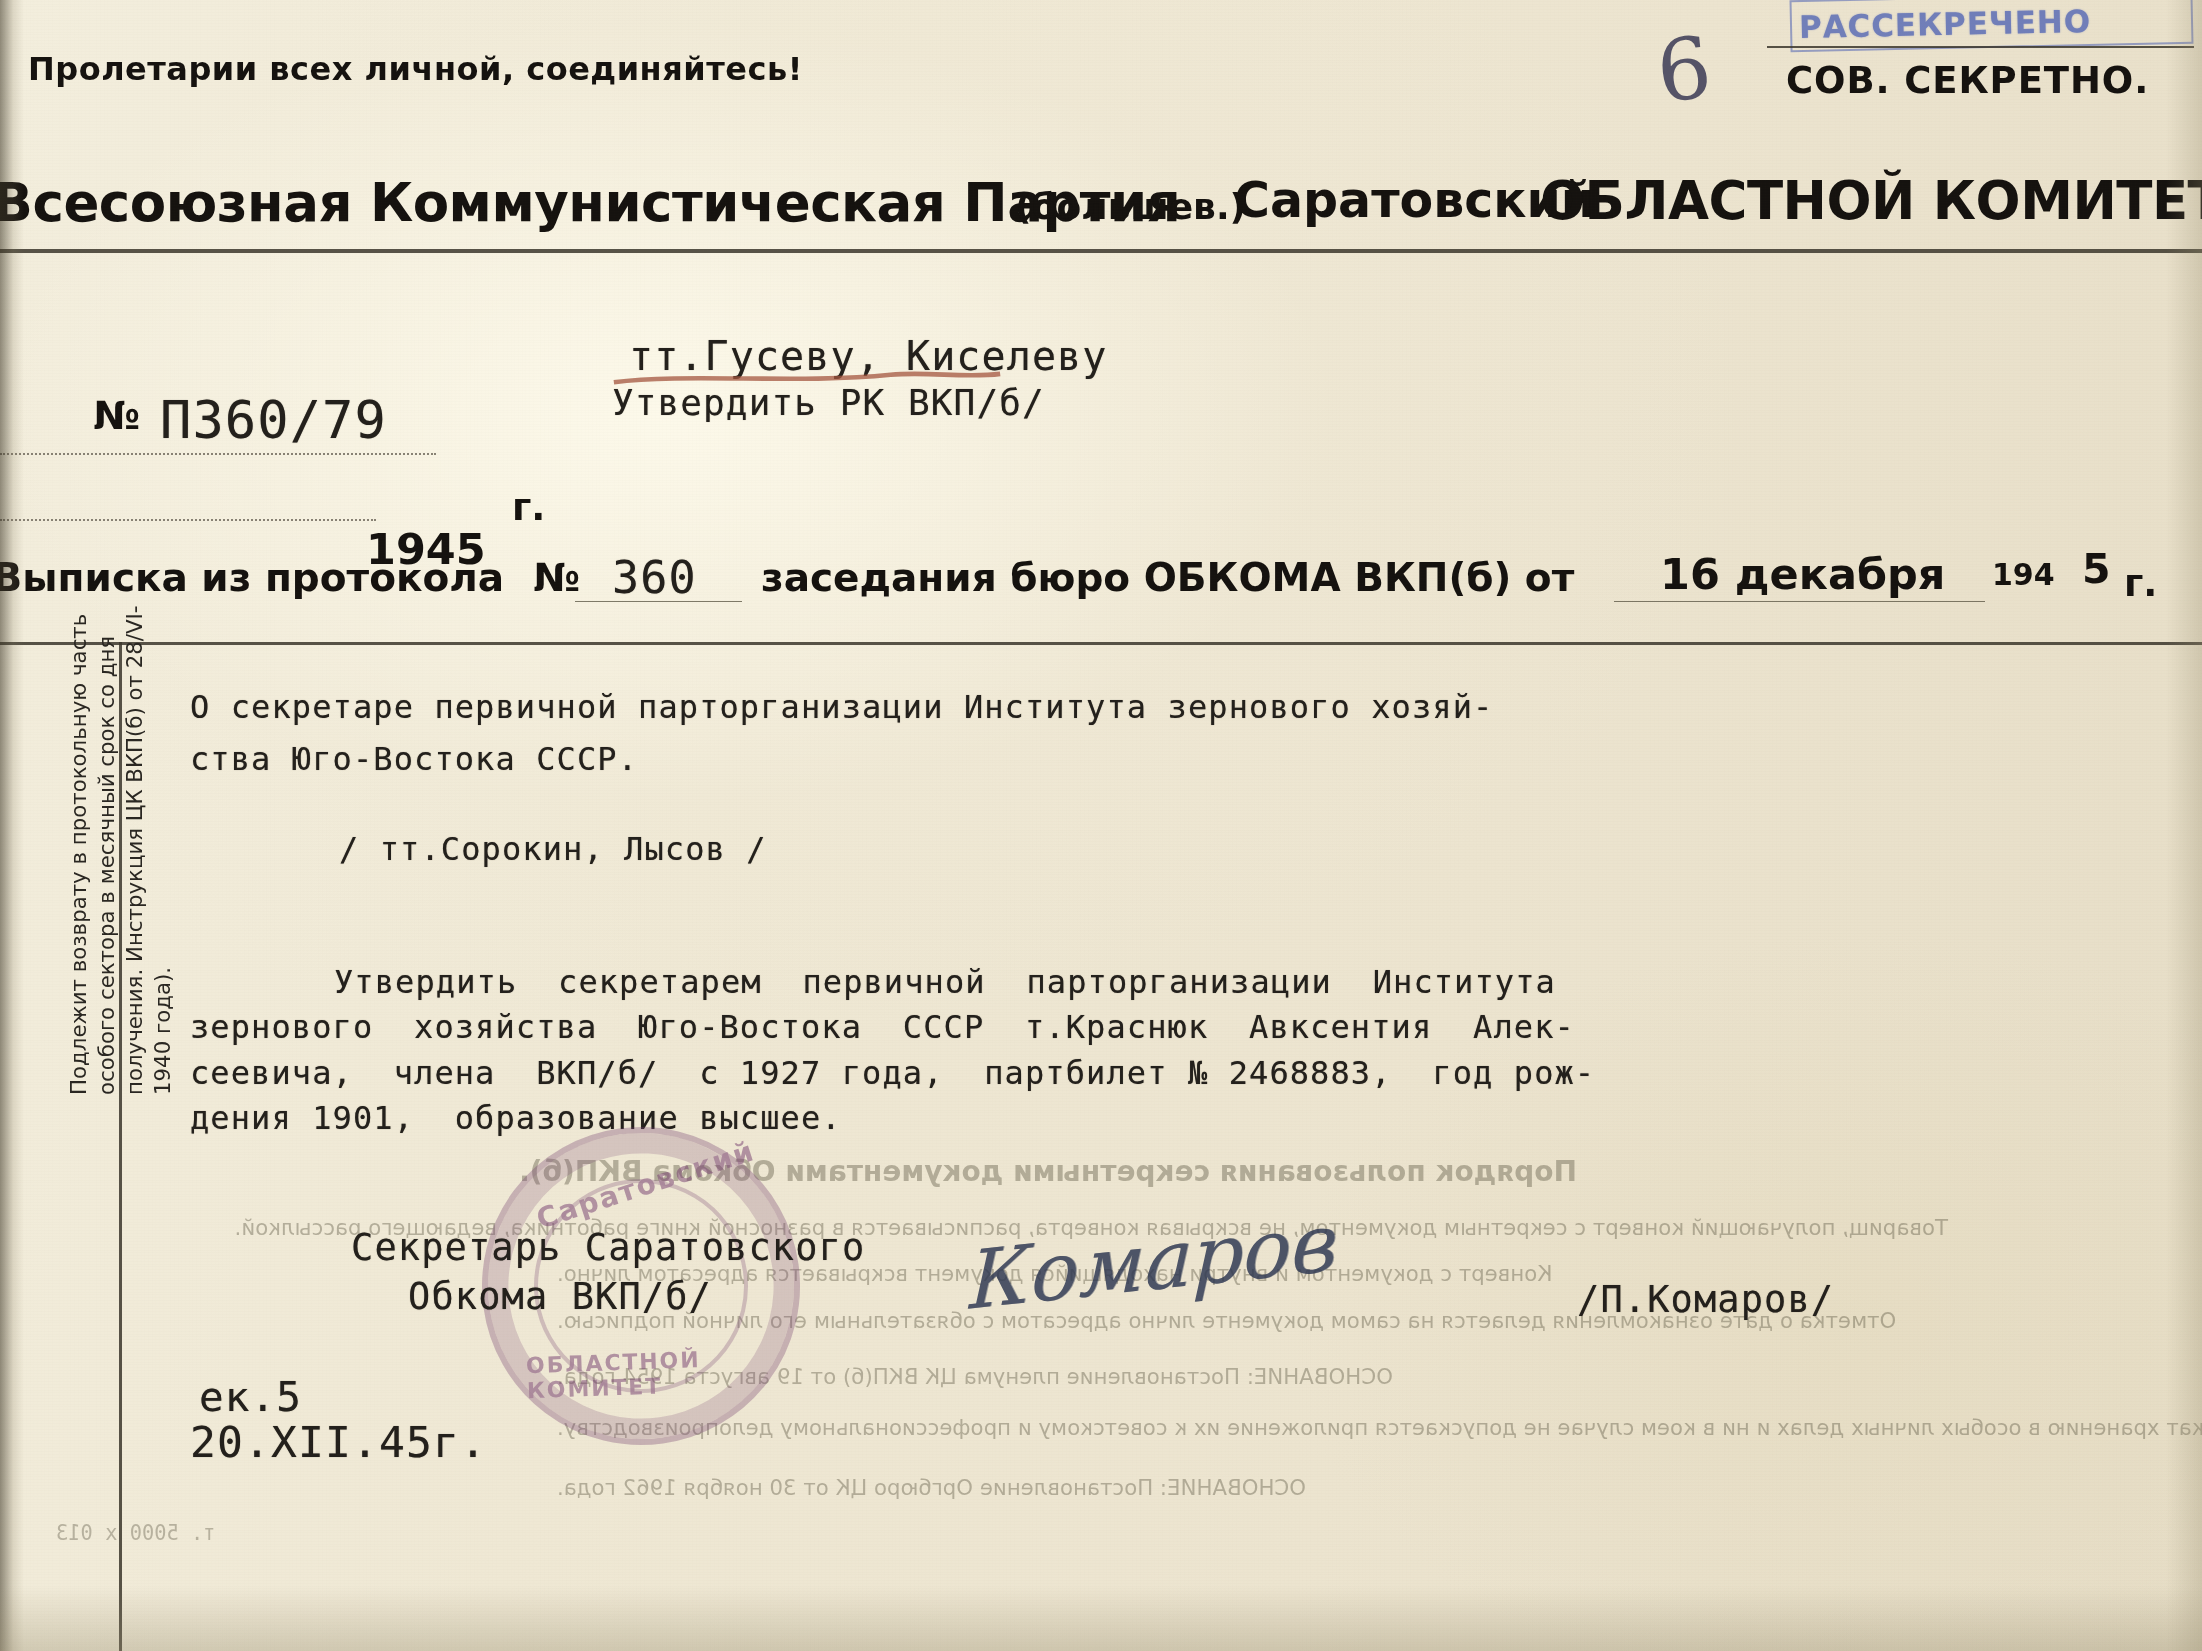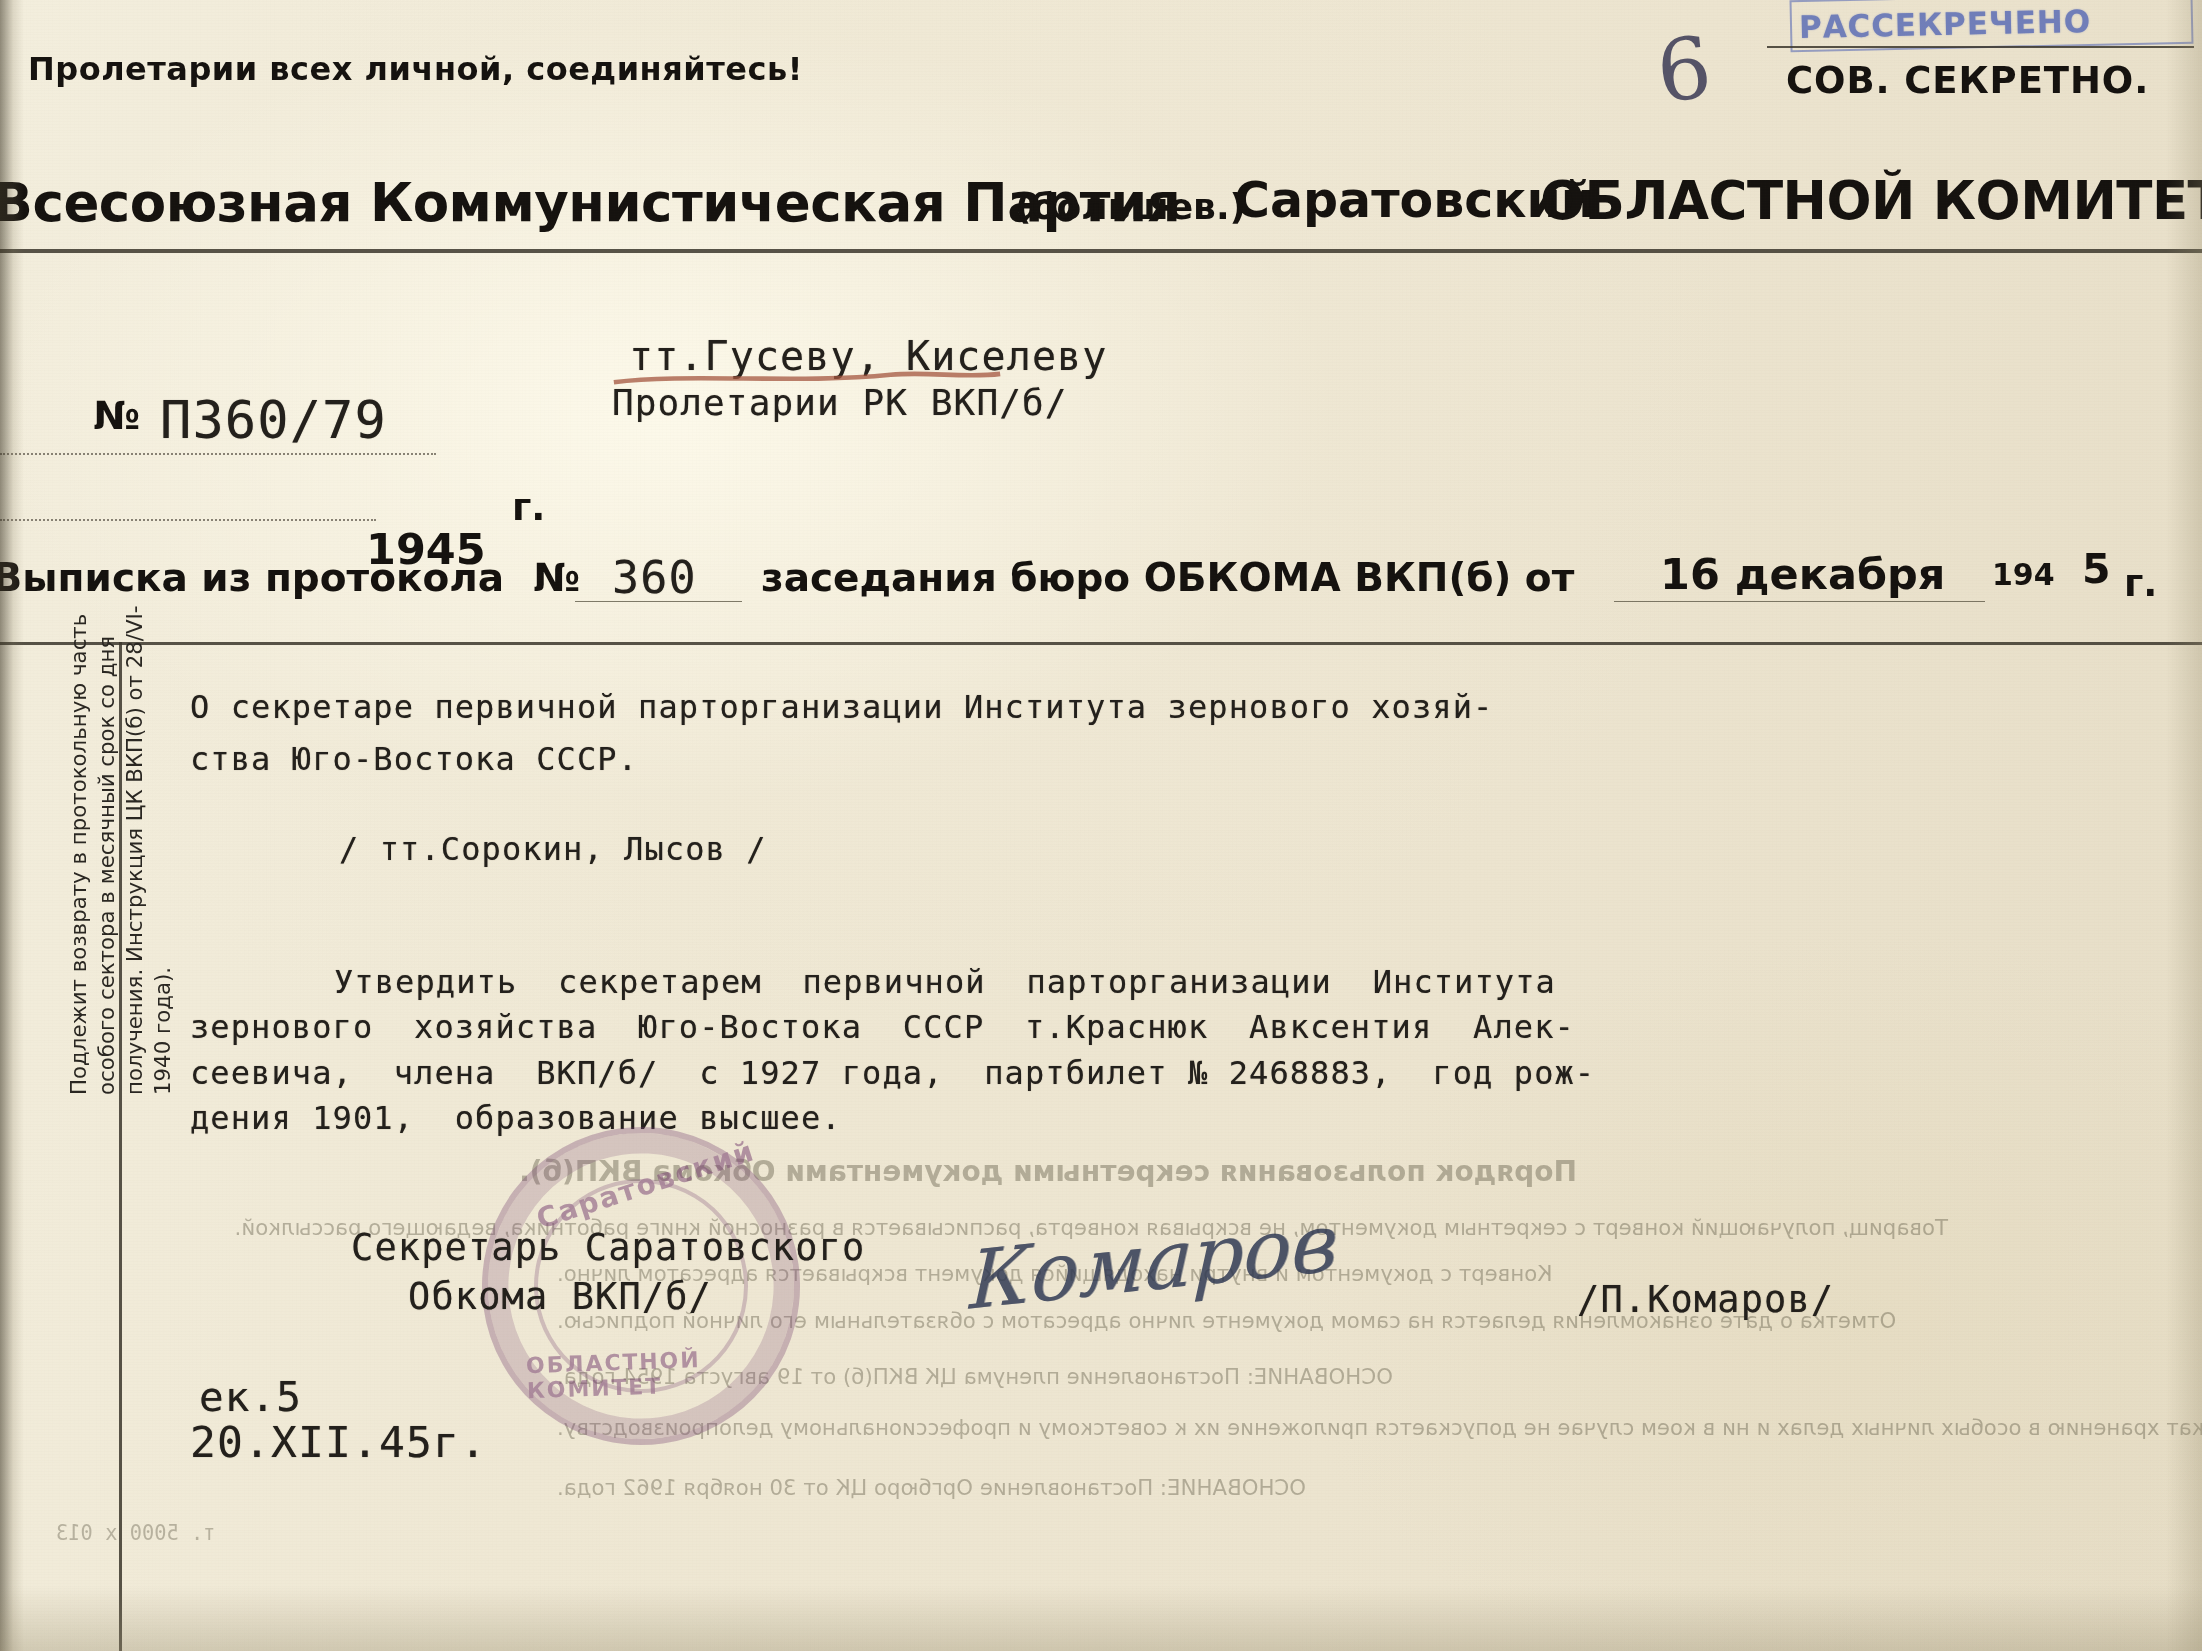--- a/index.html
+++ b/index.html
@@ -237,21 +237,21 @@
 
   <div class="t hd" style="left:93px; top:393px; font-size:39px;">№</div>
   <div class="t tw" style="left:160px; top:390px; font-size:52px;">П360/79</div>
   <div class="rule" style="left:0px; top:453px; width:436px;"></div>
 
   <div class="rule" style="left:0px; top:519px; width:376px;"></div>
   <div class="t hd" style="left:366px; top:480px; font-size:43px;margin-top:44px;">1945</div>
   <div class="t hd" style="left:512px; top:486px; font-size:37px;">г.</div>
 
   <div class="t tw" style="left:612px; top:333px; font-size:40px;margin-left:17px;">тт.Гусеву, Киселеву</div>
-  <div class="t tw" style="left:612px; top:382px; font-size:36px;">Пролетарии РК ВКП/б/</div>
+  <div class="t tw" style="left:612px; top:382px; font-size:36px;">Утвердить РК ВКП/б/</div>
 
   <svg id="scribble" viewBox="0 0 420 16">
     <path d="M2,12 C80,2 200,14 300,4 C340,0 380,8 418,3" stroke="#a4553f" stroke-width="5" fill="none" opacity="0.75"></path>
   </svg>
 
   <div class="t hd" style="left:-7.4px; top:555px; font-size:39px;">Выписка из протокола</div>
   <div class="t hd" style="left:533px; top:555px; font-size:39px;">№</div>
   <div class="t tw" style="left:612px; top:551px; font-size:45px;">360</div>
   <div class="fill-line" style="left:575px; top:601px; width:167px;"></div>
   <div class="t hd" style="left:761px; top:555px; font-size:39px;">заседания бюро ОБКОМА ВКП(б) от</div>

